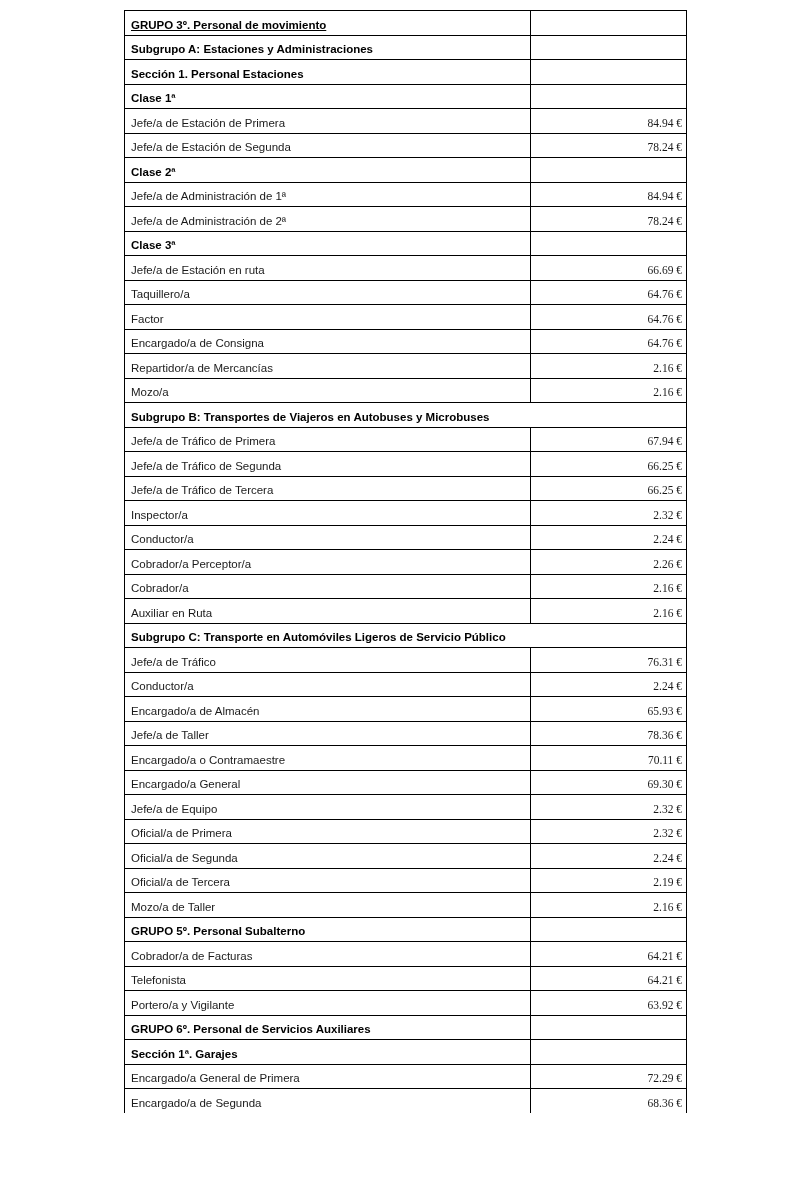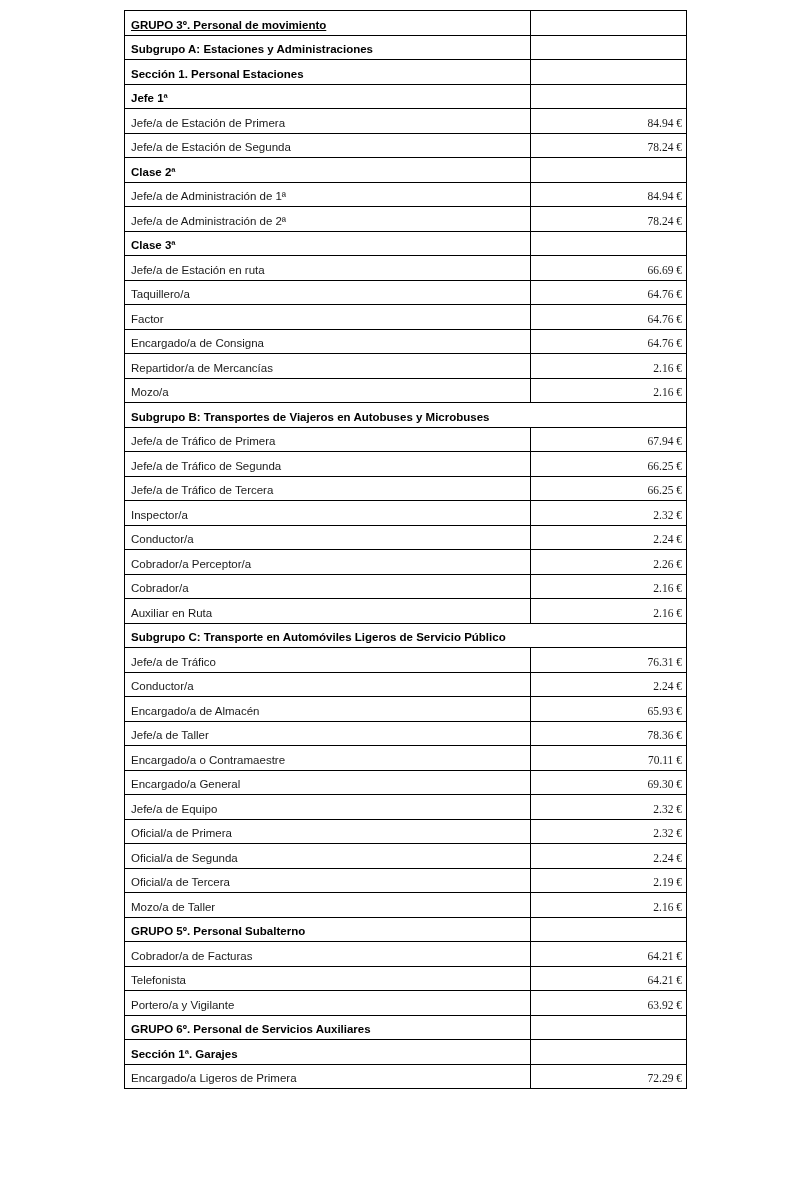--- a/index.html
+++ b/index.html
@@ -32,21 +32,21 @@
       </tr>
       <tr class="heading">
         <td class="label"><span>Subgrupo A: Estaciones y Administraciones</span></td>
         <td class="value"></td>
       </tr>
       <tr class="heading">
         <td class="label"><span>Sección 1.  Personal Estaciones</span></td>
         <td class="value"></td>
       </tr>
       <tr class="heading">
-        <td class="label"><span>Jefe 1ª</span></td>
+        <td class="label"><span>Clase 1ª</span></td>
         <td class="value"></td>
       </tr>
       <tr class="item">
         <td class="label"><span>Jefe/a de Estación de Primera</span></td>
         <td class="value">84.94 €</td>
       </tr>
       <tr class="item">
         <td class="label"><span>Jefe/a de Estación de Segunda</span></td>
         <td class="value">78.24 €</td>
       </tr>
@@ -190,17 +190,21 @@
       </tr>
       <tr class="heading">
         <td class="label"><span>GRUPO 6º.  Personal de Servicios Auxiliares</span></td>
         <td class="value"></td>
       </tr>
       <tr class="heading">
         <td class="label"><span>Sección 1ª.  Garajes</span></td>
         <td class="value"></td>
       </tr>
       <tr class="item">
-        <td class="label"><span>Encargado/a Ligeros de Primera</span></td>
+        <td class="label"><span>Encargado/a General de Primera</span></td>
         <td class="value">72.29 €</td>
+      </tr>
+      <tr class="item last">
+        <td class="label"><span>Encargado/a de Segunda</span></td>
+        <td class="value">68.36 €</td>
       </tr>
     </tbody>
 </table>
 
 </body></html>

